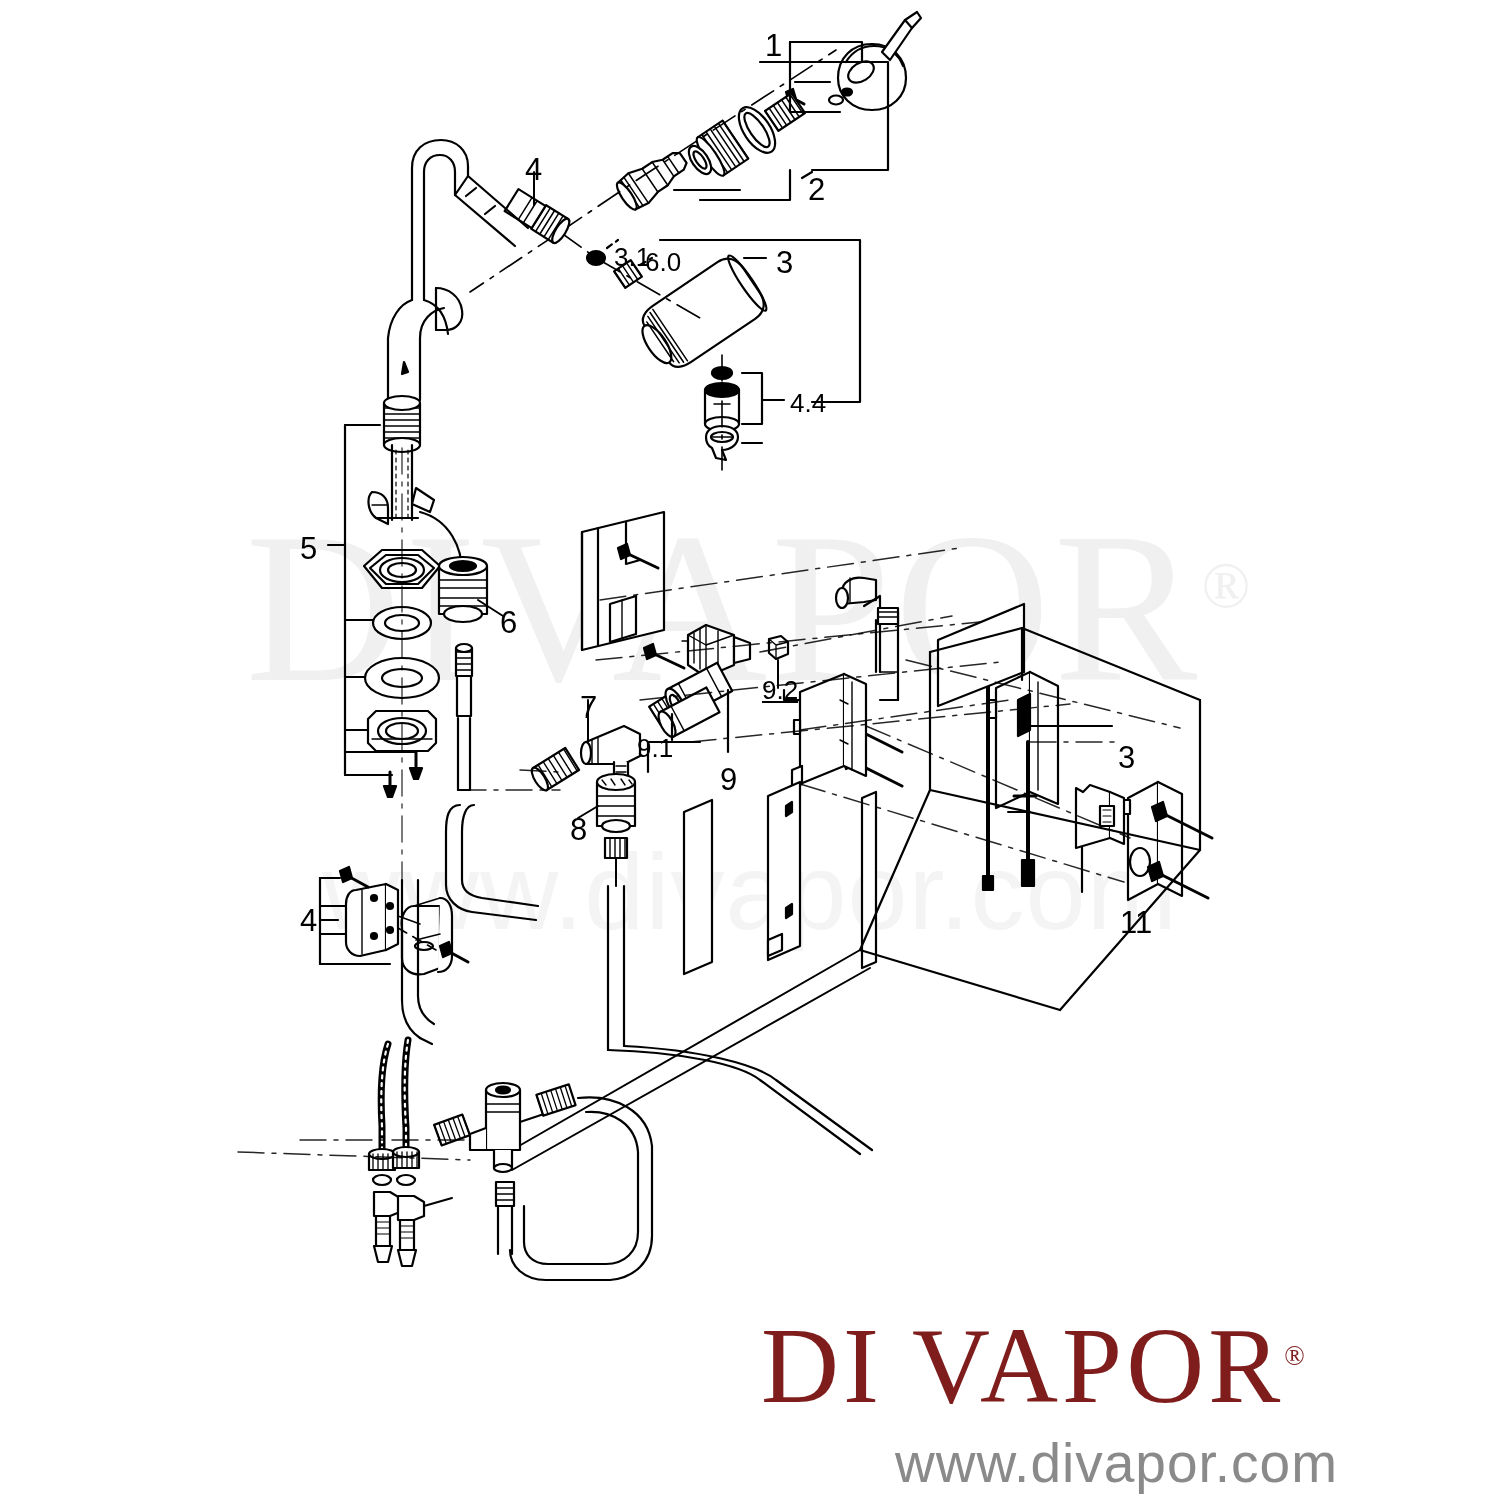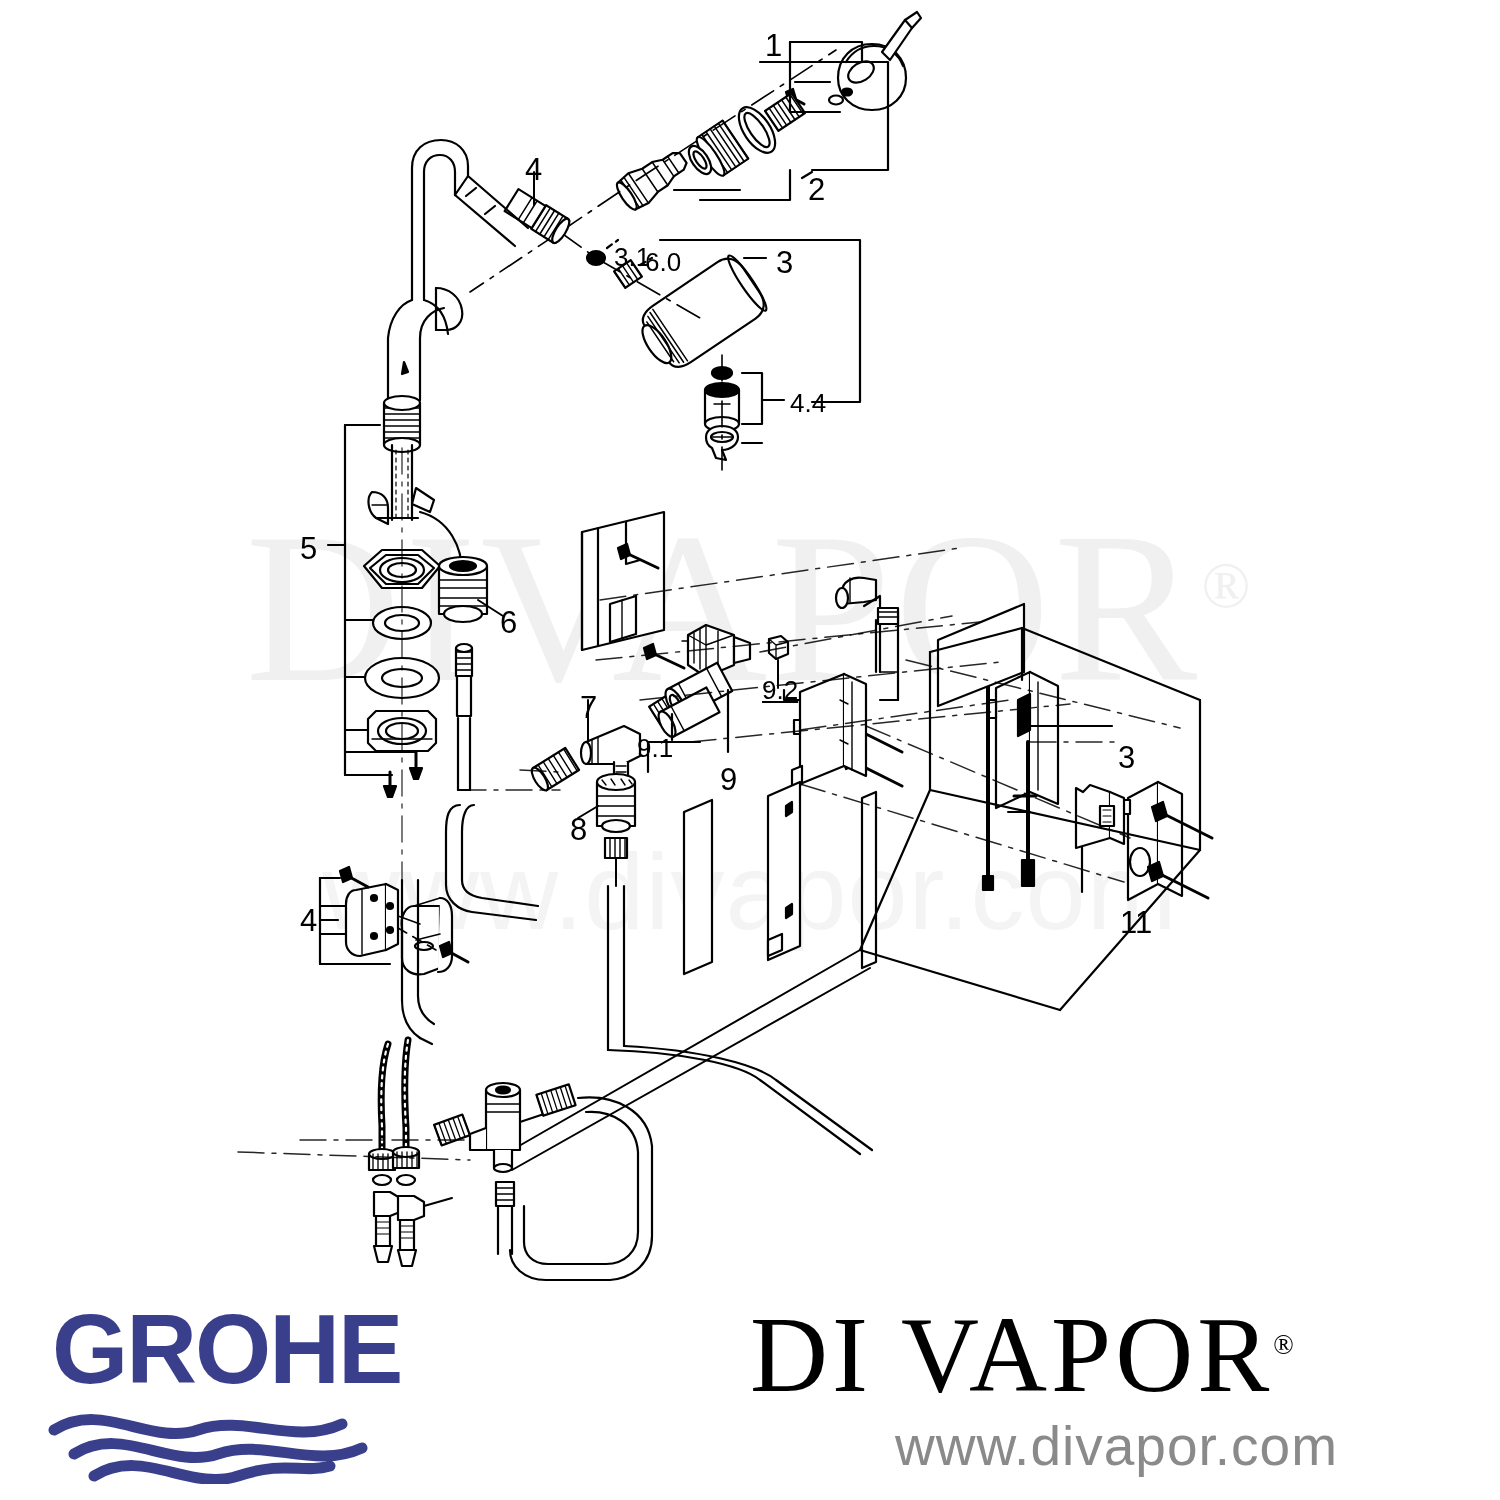--- a/index.html
+++ b/index.html
@@ -34,22 +34,22 @@
   
   #footer{position:absolute;left:0;top:1290px;width:1500px;height:210px;background:#fff;}
   #grohe{position:absolute;left:42px;top:10px;width:420px;height:190px;}
   #grohe .gtxt{
     font-family:"Liberation Sans",sans-serif;font-weight:700;font-size:98px;
     letter-spacing:-2px;color:#3a3f8c;line-height:1;margin:0;padding:0 0 0 10px;
   }
   #grohe svg{display:block;margin-top:4px;}
   #divapor{position:absolute;left:745px;top:6px;width:730px;height:200px;}
   #divapor .dtxt{
-    font-family:"Liberation Serif",serif;font-size:108px;color:#000000;
-    letter-spacing:4px;line-height:1;margin:5px;white-space:nowrap;
+    font-family:"Liberation Serif",serif;font-size:108px;color:#7f1d1d;
+    letter-spacing:4px;line-height:1;margin:16px;white-space:nowrap;
   }
   #divapor .dtxt sup{font-size:.25em;vertical-align:super;}
   #divapor .durl{
     font-family:"Liberation Sans",sans-serif;font-size:55px;color:#8a8a8a;
     letter-spacing:1px;margin:10px 0 0 150px;line-height:1;white-space:nowrap;
   }
 </style>
 </head>
 <body>
 
@@ -678,30 +678,20 @@
   <div class="lbl l1" style="left:570px;top:812px;">8</div>
   <div class="lbl l1" style="left:720px;top:762px;">9</div>
   <div class="lbl l2" style="left:637px;top:733px;">9.1</div>
   <div class="lbl l2" style="left:762px;top:675px;text-decoration:underline;">9.2</div>
   <div class="lbl l1" style="left:300px;top:903px;">4</div>
   <div class="lbl l1" style="left:1118px;top:740px;">3</div>
   <div class="lbl l1" style="left:1120px;top:905px;">11</div>
 
   <div id="footer">
 
-    <div id="grohe">
-      <div class="gtxt">GROHE</div>
-      <svg width="400" height="82" viewBox="0 0 400 82">
-        <g fill="none" stroke="#3a3f8c" stroke-width="11" stroke-linecap="round">
-          <path d="M12,28 C60,-2 108,44 156,28 C204,12 252,44 300,22"></path>
-          <path d="M32,52 C80,22 128,68 176,52 C224,36 272,68 320,46"></path>
-          <path d="M52,74 C100,44 148,90 196,74 C244,58 260,72 288,64"></path>
-        </g>
-      </svg>
-    </div>
 
     <div id="divapor">
       <div class="dtxt">
         <span>DI VAPOR</span><sup>®</sup>
       </div>
       <div class="durl">www.divapor.com</div>
     </div>
 
   </div>
 

